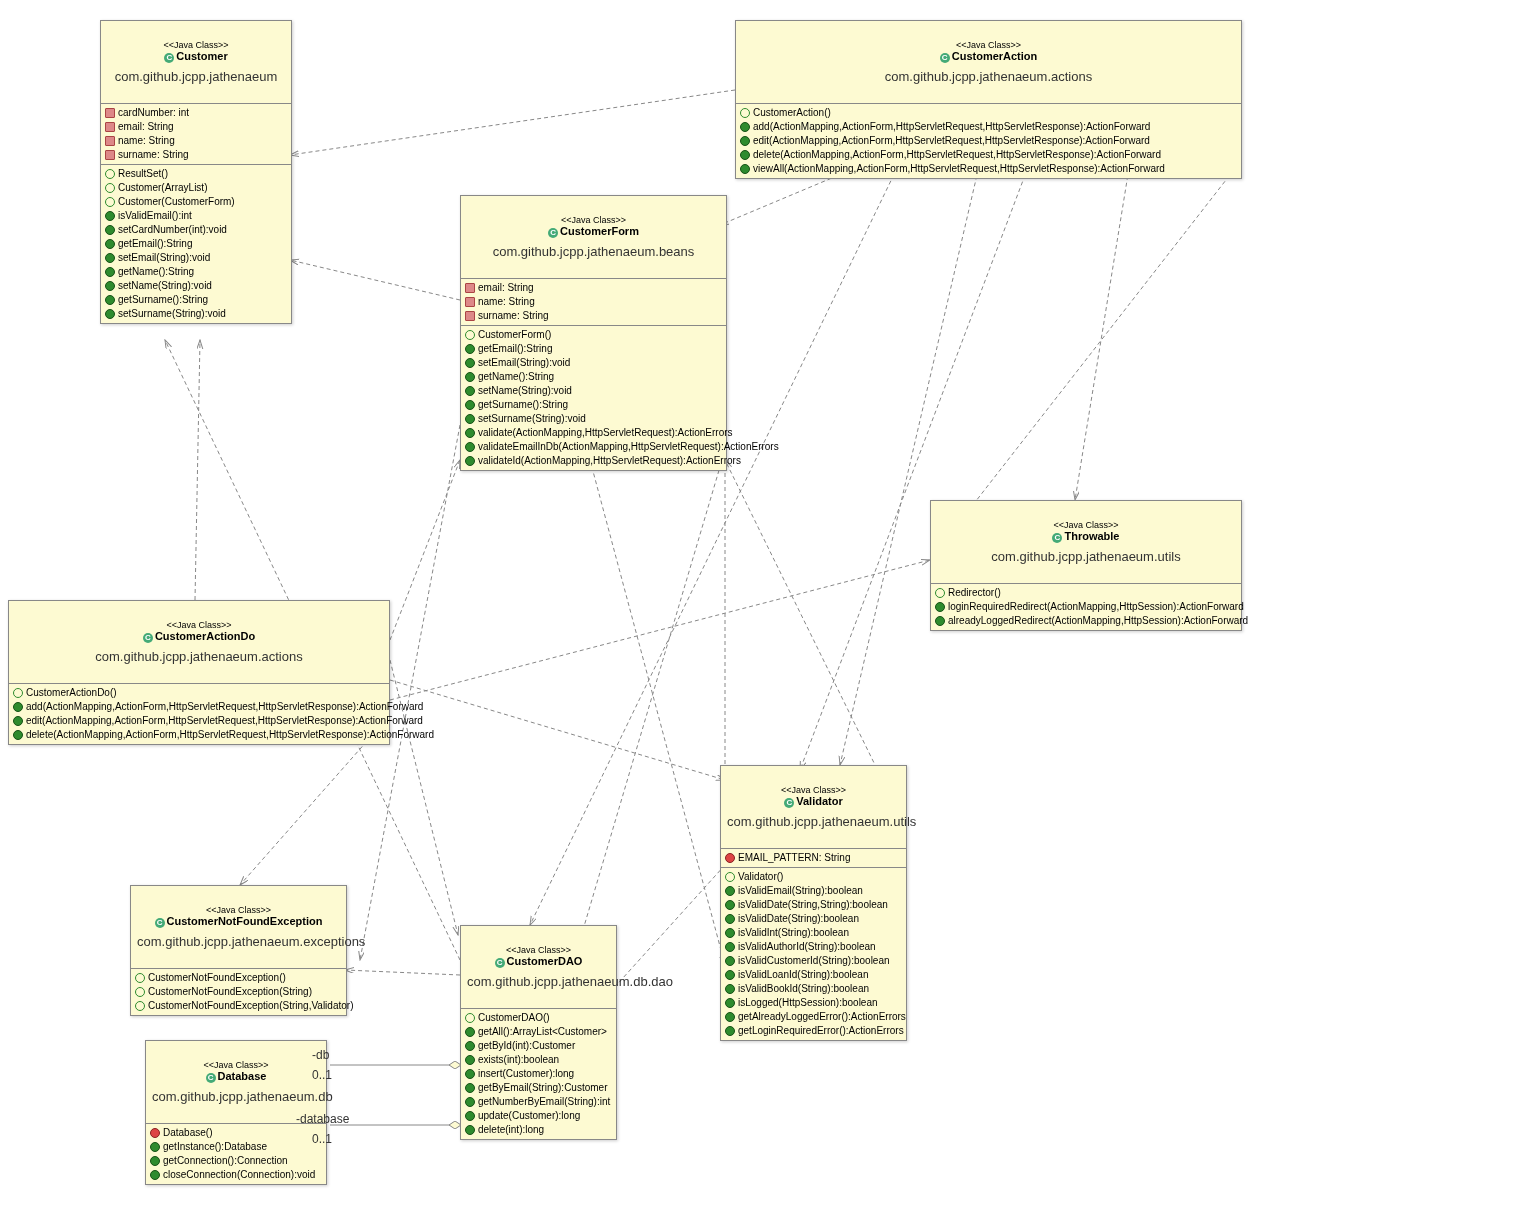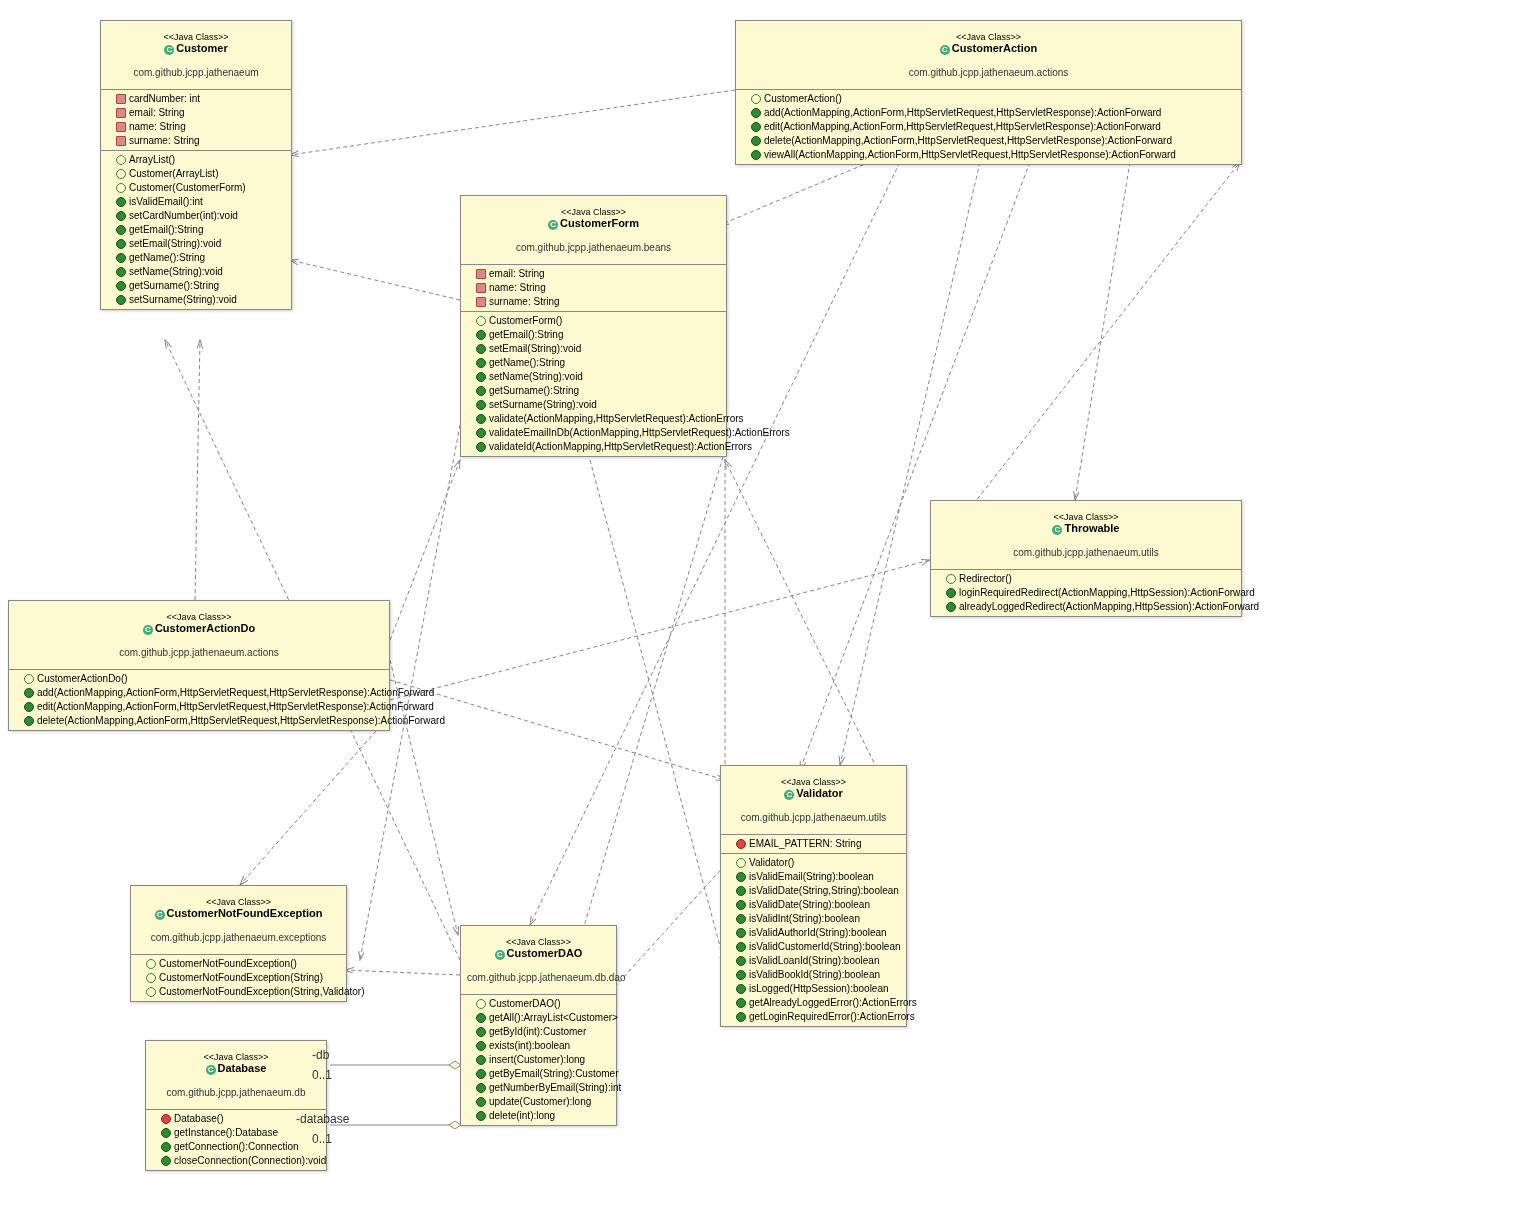--- a/index.html
+++ b/index.html
@@ -1,22 +1,22 @@
 <!DOCTYPE html>
 <html><head>
 <meta charset="utf-8">
 <style>
   body{margin:0;background:#fff;font-family:Arial,sans-serif;font-size:10px;position:relative;width:1516px;height:1225px}
   svg.lines{position:absolute;top:0;left:0;width:1516px;height:1225px;pointer-events:none;z-index:0}
   .class-box{position:absolute;background:#fdfad2;border:1px solid #888;box-shadow:1px 1px 3px rgba(0,0,0,.2);z-index:1}
-  .class-header{border-bottom:1px solid #888;text-align:center;padding:11px 6px}
+  .class-header{border-bottom:1px solid #888;text-align:center;padding:19px 6px}
   .stereotype{font-size:9px}
   .class-name{font-weight:bold;font-size:11px}
-  .class-pkg{font-size:10px;color:#333;margin-top:12px}
-  .compartment{border-bottom:1px solid #888;padding:2px 15px}
+  .class-pkg{font-size:13px;color:#333;margin-top:6px}
+  .compartment{border-bottom:1px solid #888;padding:2px 4px}
   .compartment:last-child{border-bottom:none}
   .row{display:flex;align-items:center;gap:3px;padding:1px 0;line-height:12px;white-space:nowrap}
   .icon{width:8px;height:8px;border-radius:50%;display:inline-block;flex-shrink:0}
   .ic-green{background:#2e8b2e;border:1px solid #165216}
   .ic-sq{background:#d88;border:1px solid #a44;border-radius:1px}
   .ic-red{background:#d44;border:1px solid #822}
   .ctor{border:1px solid #2e8b2e;background:#fdfad2}
   .sf{}
   .type-icon{width:10px;height:10px;border-radius:50%;background:#4a7;color:#fff;display:inline-flex;align-items:center;justify-content:center;font-size:8px;font-weight:bold;margin-right:2px}
   .assoc-label{position:absolute;font-size:12px;color:#333;z-index:2}
@@ -89,21 +89,21 @@
         <span>name: String</span>
       </div>
       <div class="row">
         <span class="icon ic-sq"></span>
         <span>surname: String</span>
       </div>
     </div>
   <div class="compartment">
       <div class="row">
         <span class="icon ic-green ctor"></span>
-        <span>ArrayList()</span>
+        <span>ResultSet()</span>
       </div>
       <div class="row">
         <span class="icon ic-green ctor"></span>
         <span>Customer(ArrayList)</span>
       </div>
       <div class="row">
         <span class="icon ic-green ctor"></span>
         <span>Customer(CustomerForm)</span>
       </div>
       <div class="row">

